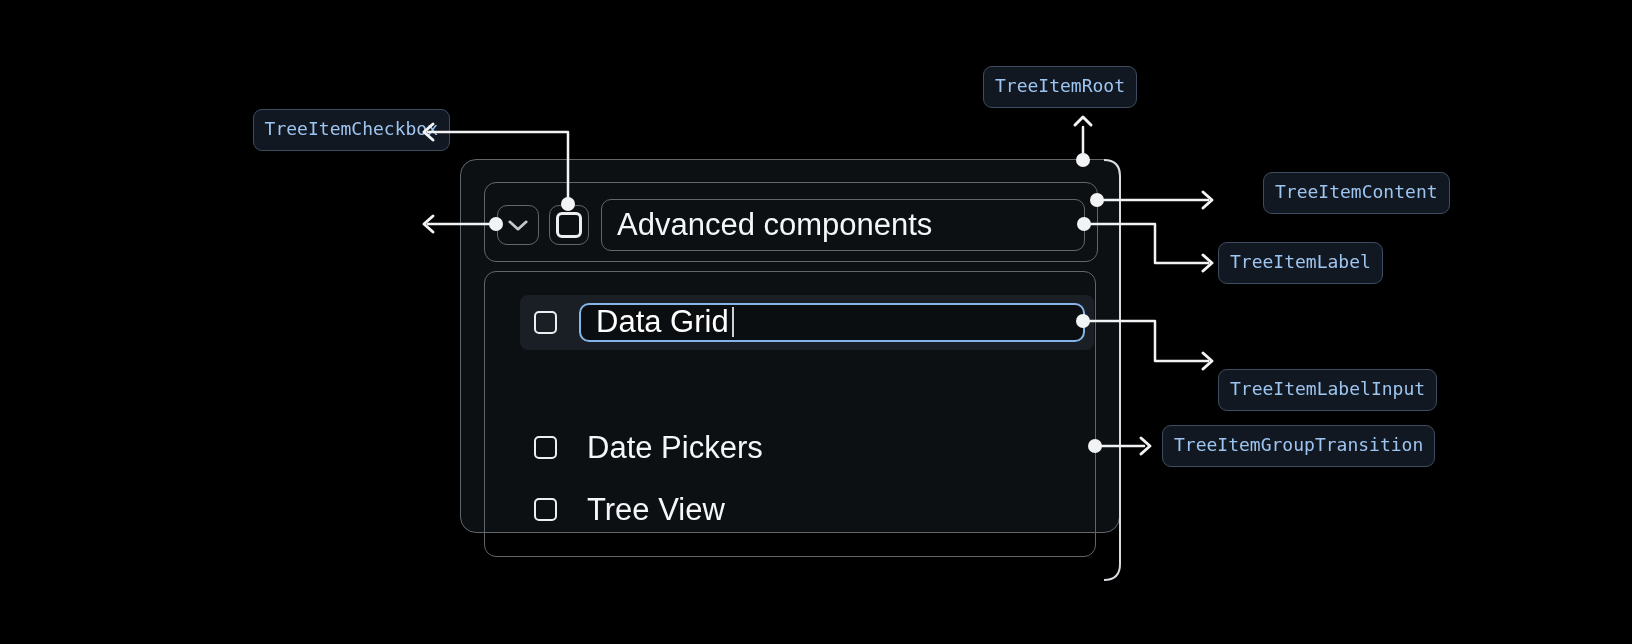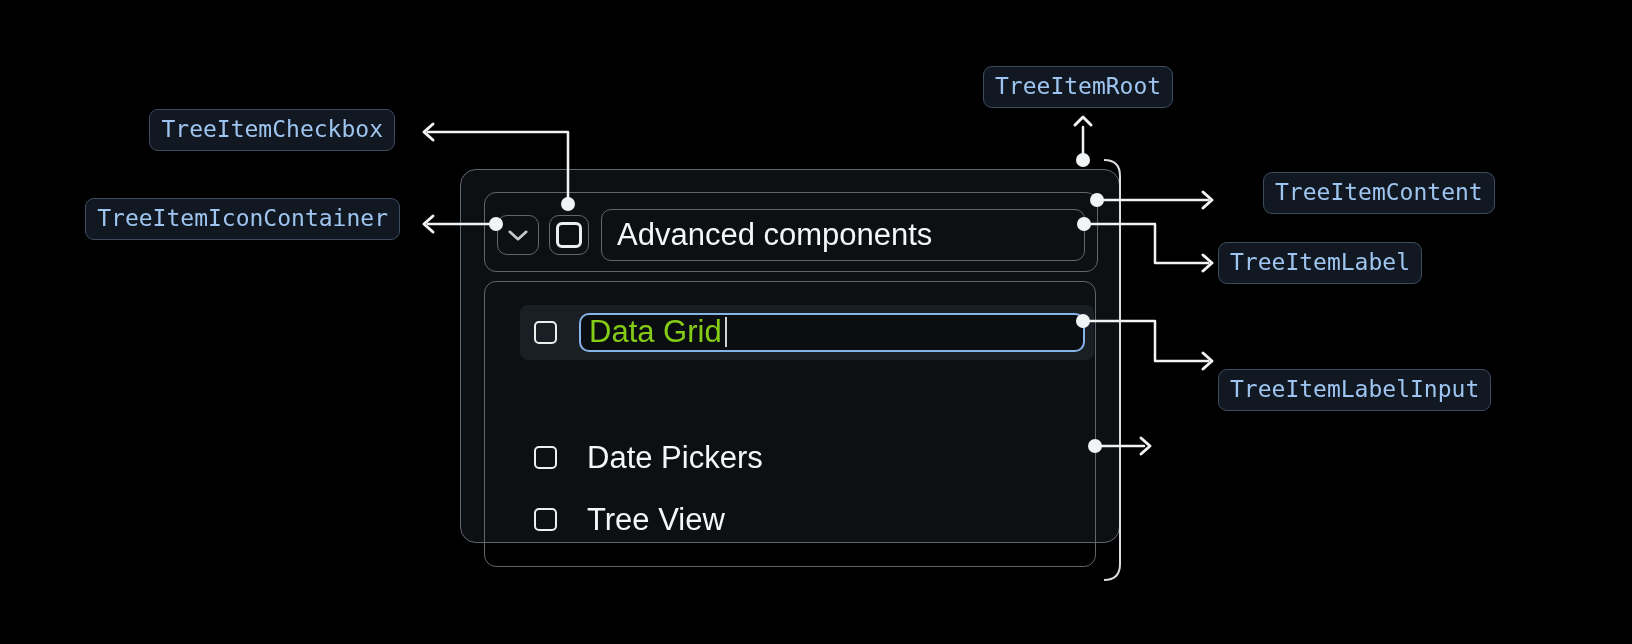--- a/index.html
+++ b/index.html
@@ -4,53 +4,53 @@
 <style>
   html,body{margin:0;padding:0;background:#000;}
   *{box-sizing:border-box;}
   .stage{
     position:relative;width:1632px;height:644px;background:#000000;
     font-family:"Liberation Sans",sans-serif;overflow:hidden;
   }
   
   .box{position:absolute;border:1.5px solid #61666b;border-radius:12px;}
 
-  .root{left:460px;top:169px;width:660px;height:374px;background:#0d1013;border-radius:16px;}
+  .root{left:460px;top:159px;width:660px;height:374px;background:#0d1013;border-radius:16px;}
   .content{left:23px;top:22px;width:614px;height:80px;}
   .iconbox{left:12px;top:22px;width:42px;height:40px;border-radius:10px;
            display:flex;align-items:center;justify-content:center;}
   .cbbox{left:64px;top:22px;width:40px;height:40px;border-radius:10px;
          display:flex;align-items:center;justify-content:center;}
   .labelbox{left:116px;top:16px;width:484px;height:52px;border-radius:10px;
             color:#f4f6f7;font-size:31px;line-height:49px;padding-left:15px;white-space:nowrap;overflow:hidden;}
   .group{left:23px;top:111px;width:612px;height:286px;}
 
   .row{position:absolute;left:35px;width:574px;height:55px;border-radius:8px;}
   .row .cb{position:absolute;left:14px;top:50%;margin-top:-11.5px;}
   .row .rowlabel{position:absolute;left:67px;top:0;line-height:55px;font-size:31px;color:#f4f6f7;white-space:nowrap;}
   .row.highlight{background:#1a1f26;}
 
   .cb{display:inline-block;width:23px;height:23px;border:2.5px solid #eceef0;border-radius:5px;}
   .cb.big{width:26px;height:26px;border-width:3px;border-radius:6px;}
 
   .input{
     position:absolute;left:59px;top:8px;width:506px;height:39px;
     background:#0b0e11;border:2px solid #85b4e8;border-radius:10px;
-    font-size:31px;line-height:34px;color:#84cc16;padding-left:8px;white-space:nowrap;overflow:hidden;
+    font-size:31px;line-height:34px;color:#ffffff;padding-left:15px;white-space:nowrap;overflow:hidden;
   }
   .caret{display:inline-block;width:2.5px;height:30px;background:#cdd1d5;margin-left:3px;vertical-align:-5px;}
 
   .chip{
     position:absolute;height:42px;line-height:38px;padding:0 11px;
     background:#121822;border:1.5px solid #3d4d5f;border-radius:9px;
     font-family:"DejaVu Sans Mono","Liberation Mono",monospace;
-    font-size:23px;color:#9ec5f0;white-space:nowrap;
+    font-size:18px;color:#9ec5f0;white-space:nowrap;
   }
   .chip-root{left:983px;top:66px;}
-  .chip-checkbox{right:1237px;top:109px;}
+  .chip-checkbox{right:1182px;top:109px;}
   .chip-iconcontainer{right:1232px;top:198px;}
   .chip-content{left:1218px;top:172px;margin-left:45px;}
   .chip-label{left:1218px;top:242px;}
   .chip-labelinput{left:1218px;top:340px;margin-top:29px;}
   .chip-grouptransition{left:1162px;top:425px;}
 
   .overlay{position:absolute;left:0;top:0;width:1632px;height:644px;pointer-events:none;}
 </style>
 </head>
 <body>
@@ -91,24 +91,24 @@
       <div class="row" style="top:148px;">
         <span class="cb"></span>
         <span class="rowlabel">Date Pickers</span>
       </div>
 
     </div>
   </div>
 
   <div class="chip chip-root">TreeItemRoot</div>
   <div class="chip chip-checkbox">TreeItemCheckbox</div>
-  <div class="chip chip-iconcontainer">TreeItemIconContainer</div>
   <div class="chip chip-content">TreeItemContent</div>
   <div class="chip chip-label">TreeItemLabel</div>
   <div class="chip chip-labelinput">TreeItemLabelInput</div>
+  <div class="chip chip-grouptransition">TreeItemGroupTransition</div>
 
   <svg class="overlay" viewBox="0 0 1632 644">
 
     <path d="M1104 160 Q1120 160 1120 176 L1120 564 Q1120 580 1104 580" fill="none" stroke="#d9dce0" stroke-width="2"></path>
 
     <g fill="none" stroke="#f1f3f4" stroke-width="2.5" stroke-linecap="round" stroke-linejoin="round">
       <path d="M1083 160 L1083 127"></path>
       <path d="M568 204 L568 132 L428 132"></path>
       <path d="M496 224 L428 224"></path>
       <path d="M1097 200 L1208 200"></path>

